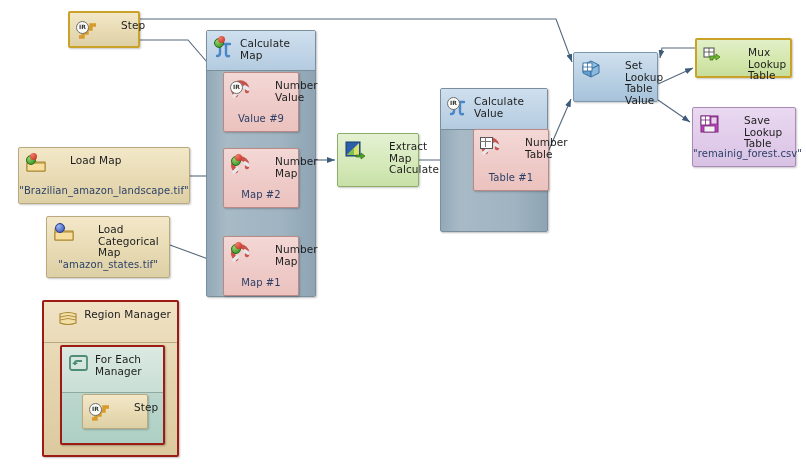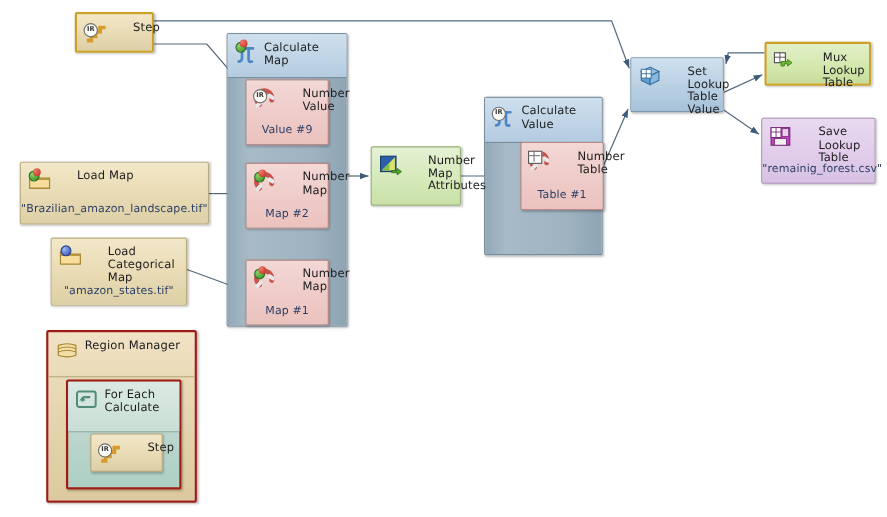--- a/index.html
+++ b/index.html
@@ -41,21 +41,21 @@
        background:linear-gradient(90deg,#93a9b8 0%,#a7bac6 18%,#9fb3c1 70%,#8ea4b3 100%);}
   .grp-blue > .gh{background:linear-gradient(180deg,#cfe0ee 0%,#b4cbe0 100%);
        border-bottom:1px solid #7b8e9c;}
   .grp-red{border:2px solid #9c1b14;
        background:linear-gradient(180deg,#f0e2c4 0%,#e6d6b0 45%,#dcc99e 100%);}
   .grp-red > .gh{border-bottom:1px solid #b9a97e;}
   .grp-teal{border:2px solid #9c1b14;
        background:linear-gradient(180deg,#cfe2da 0%,#bcd6cd 50%,#add0c4 100%);}
   .grp-teal > .gh{background:linear-gradient(180deg,#dbeae3 0%,#c9ded5 100%);
        border-bottom:1px solid #8fab9f;}
-  .gh{display:flex;align-items:flex-start;gap:5px;padding:5px 6px 4px 6px;}
+  .gh{display:flex;align-items:flex-start;gap:5px;padding:5px 6px 4px 6px;justify-content:flex-end;}
 
   
   .ic svg{display:block;}
   .badge{position:absolute;left:0;top:3px;width:11px;height:11px;border-radius:50%;
          background:#fbfbf7;border:1px solid #6f6f6f;font-size:6px;line-height:9px;
          text-align:center;color:#333;font-weight:bold;}
   .dotg{position:absolute;left:1px;top:2px;width:8px;height:8px;border-radius:50%;
         background:radial-gradient(circle at 30% 30%,#8fd36a,#2f8a1f);
         border:1px solid #2b6b1c;}
   .dotr{position:absolute;left:5px;top:0px;width:7px;height:7px;border-radius:50%;
@@ -231,21 +231,21 @@
 <div class="node green" style="left:337px;top:133px;width:82px;height:54px;">
   <div class="nhead">
     <span class="ico ic">
       <svg width="22" height="22" viewBox="0 0 22 22">
         <rect x="2" y="3" width="14" height="14" fill="#2b5fa8" stroke="#1b3c6e"></rect>
         <path d="M3,16 L15,4 L15,16 z" fill="#d9e26a"></path>
         <path d="M3,16 L10,9 L10,16 z" fill="#7fbf4a"></path>
         <path d="M12,16 l5,0 l0,-2 l4,3 l-4,3 l0,-2 l-5,0 z" fill="#4ea32a" stroke="#2e6a18" stroke-width=".7"></path>
       </svg>
     </span>
-    <span class="ttl">Number Map Attributes</span>
+    <span class="ttl">Extract Map Calculate</span>
   </div>
 </div>
 
 <div class="node blue" style="left:573px;top:52px;width:85px;height:50px;">
   <div class="nhead">
     <span class="ico ic">
       <svg width="22" height="22" viewBox="0 0 22 22">
         <path d="M3,7 l8,-4 l8,4 l-8,4 z" fill="#8fc0e8" stroke="#3a6f9e"></path>
         <path d="M3,7 v8 l8,4 v-8 z" fill="#5f9fd4" stroke="#3a6f9e"></path>
         <path d="M19,7 v8 l-8,4 v-8 z" fill="#8bb8dd" stroke="#3a6f9e"></path>
@@ -300,21 +300,21 @@
 
   <div class="grp grp-teal" style="left:16px;top:43px;width:105px;height:100px;">
     <div class="gh" style="height:36px;">
       <span class="ico ic">
         <svg width="22" height="22" viewBox="0 0 22 22">
           <rect x="2" y="4" width="17" height="14" rx="2" fill="none" stroke="#4f8d7a" stroke-width="1.8"></rect>
           <path d="M14,9 h-5 a2,2 0 0 0 -2,2 v2" stroke="#4f8d7a" stroke-width="2" fill="none"></path>
           <path d="M4,12 l3,-3 l3,3 z" fill="#4f8d7a"></path>
         </svg>
       </span>
-      <span class="ttl">For Each Calculate</span>
+      <span class="ttl">For Each Manager</span>
     </div>
 
     <div class="node tan" style="left:20px;top:47px;width:66px;height:35px;">
       <div class="nhead">
         <span class="ico ic">
           <svg width="22" height="22" viewBox="0 0 22 22">
             <path d="M3,19 h4 v-4 h4 v-4 h4 v-4 h5" stroke="#d79a2b" stroke-width="3.4" fill="none" stroke-linejoin="miter"></path>
           </svg>
           <span class="badge">IR</span>
         </span>

